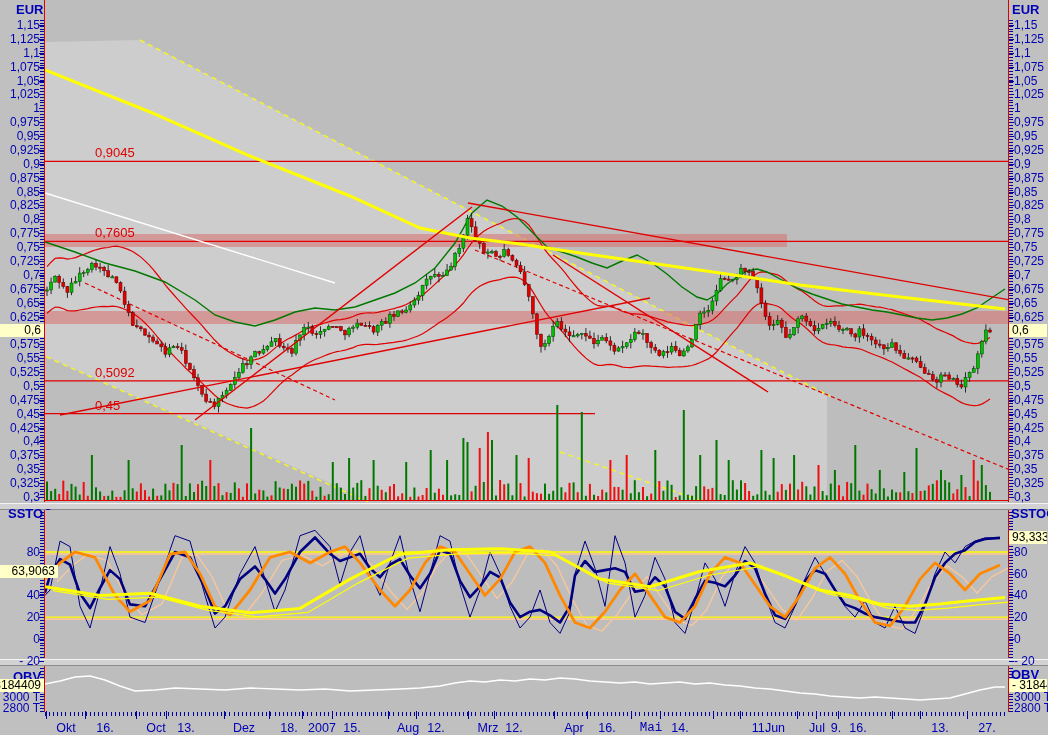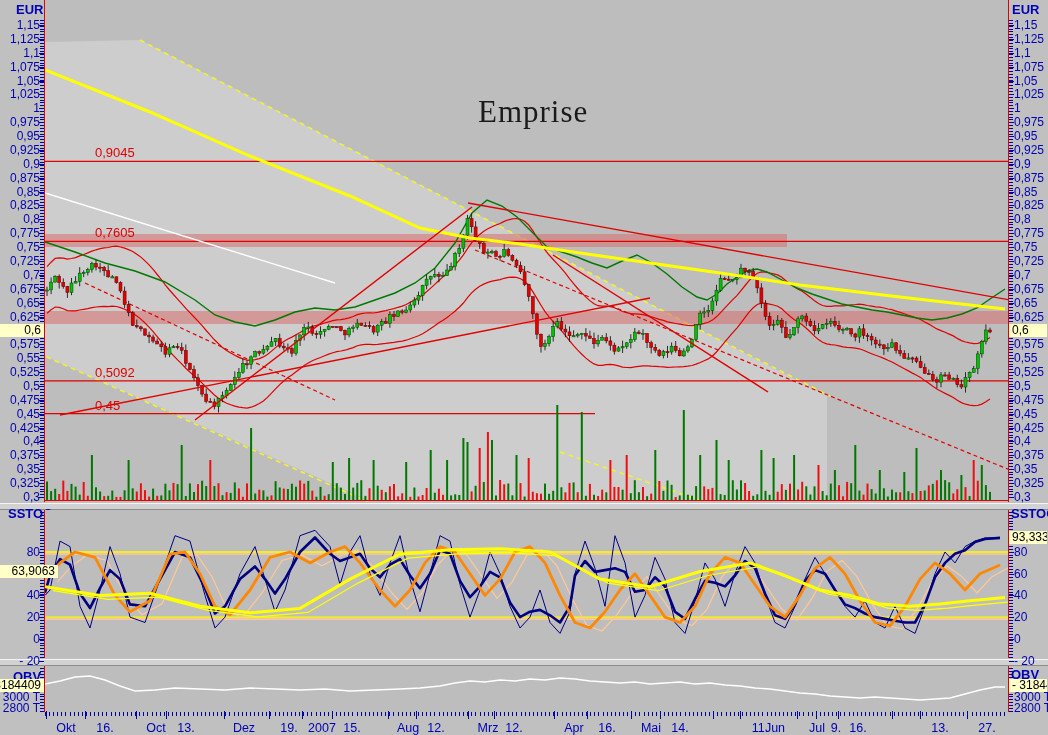--- a/index.html
+++ b/index.html
@@ -753,21 +753,20 @@
         <rect x="988.5" y="330.0" width="3" height="2.0" fill="#e00000" stroke="#600000" stroke-width="0.5"></rect>
         <path d="M45.0 70.0L150.0 112.0L250.0 156.0L350.0 196.0L420.0 228.0L470.0 238.0L520.0 244.0L580.0 253.0L650.0 263.0L720.0 273.0L800.0 285.0L900.0 297.0L1005.0 309.0" stroke="#ffff00" stroke-width="3" fill="none"></path>
         <line x1="468" y1="203" x2="1010" y2="300" stroke="#e00000" stroke-width="1.4"></line>
         <line x1="553" y1="255" x2="768" y2="392" stroke="#e00000" stroke-width="1.4"></line>
         <line x1="195" y1="420" x2="472" y2="207" stroke="#e00000" stroke-width="1.4"></line>
         <line x1="60" y1="415" x2="650" y2="298" stroke="#e00000" stroke-width="1.4"></line>
       </g>
       <line x1="44.5" y1="0" x2="44.5" y2="502" stroke="#dd0000" stroke-width="1"></line>
       <line x1="1008.5" y1="0" x2="1008.5" y2="502" stroke="#dd0000" stroke-width="1"></line>
     </svg>
-  <div id="title">Emprise</div>
 
   <div id="axis-left"></div>
   <div id="axis-right"></div>
 
   <div class="hl" style="left:0;width:44px;top:324px;">
       <span class="in">0,6</span>
     </div>
   <div class="hl" style="left:1009px;width:38px;top:324px;">
       <span class="in-l">0,6</span>
     </div>
@@ -1001,39 +1000,39 @@
     <div class="xlbl" style="left: 66px;">Okt</div>
     <div class="xmajor" style="left: 46px;"></div>
     <div class="xlbl" style="left: 105px;">16.</div>
     <div class="xmajor" style="left: 85px;"></div>
     <div class="xlbl" style="left: 156px;">Oct</div>
     <div class="xmajor" style="left: 136px;"></div>
     <div class="xlbl" style="left: 186px;">13.</div>
     <div class="xmajor" style="left: 166px;"></div>
     <div class="xlbl" style="left: 244px;">Dez</div>
     <div class="xmajor" style="left: 224px;"></div>
-    <div class="xlbl" style="left: 289px;">19.</div>
+    <div class="xlbl" style="left: 289px;">18.</div>
     <div class="xmajor" style="left: 269px;"></div>
     <div class="xlbl" style="left: 322px;">2007</div>
     <div class="xmajor" style="left: 302px;"></div>
     <div class="xlbl" style="left: 352px;">15.</div>
     <div class="xmajor" style="left: 332px;"></div>
     <div class="xlbl" style="left: 408px;">Aug</div>
     <div class="xmajor" style="left: 388px;"></div>
     <div class="xlbl" style="left: 436px;">12.</div>
     <div class="xmajor" style="left: 416px;"></div>
     <div class="xlbl" style="left: 488px; text-align: center;">Mrz</div>
     <div class="xmajor" style="left: 468px;"></div>
     <div class="xlbl" style="left: 514px;">12.</div>
     <div class="xmajor" style="left: 494px;"></div>
     <div class="xlbl" style="left: 574px;">Apr</div>
     <div class="xmajor" style="left: 554px;"></div>
     <div class="xlbl" style="left: 607px;">16.</div>
     <div class="xmajor" style="left: 587px;"></div>
-    <div class="xlbl" style="left: 651px;">Mai</div>
+    <div class="xlbl" style="left: 651px; font-family: Liberation Mono, monospace;">Mai</div>
     <div class="xmajor" style="left: 631px;"></div>
     <div class="xlbl" style="left: 680px;">14.</div>
     <div class="xmajor" style="left: 660px;"></div>
     <div class="xlbl" style="left: 775px;">Jun</div>
     <div class="xmajor" style="left: 713px;"></div>
     <div class="xlbl" style="left: 760px;">11.</div>
     <div class="xmajor" style="left: 740px;"></div>
     <div class="xlbl" style="left: 817px;">Jul</div>
     <div class="xmajor" style="left: 797px;"></div>
     <div class="xlbl" style="left: 836px;">9.</div>

